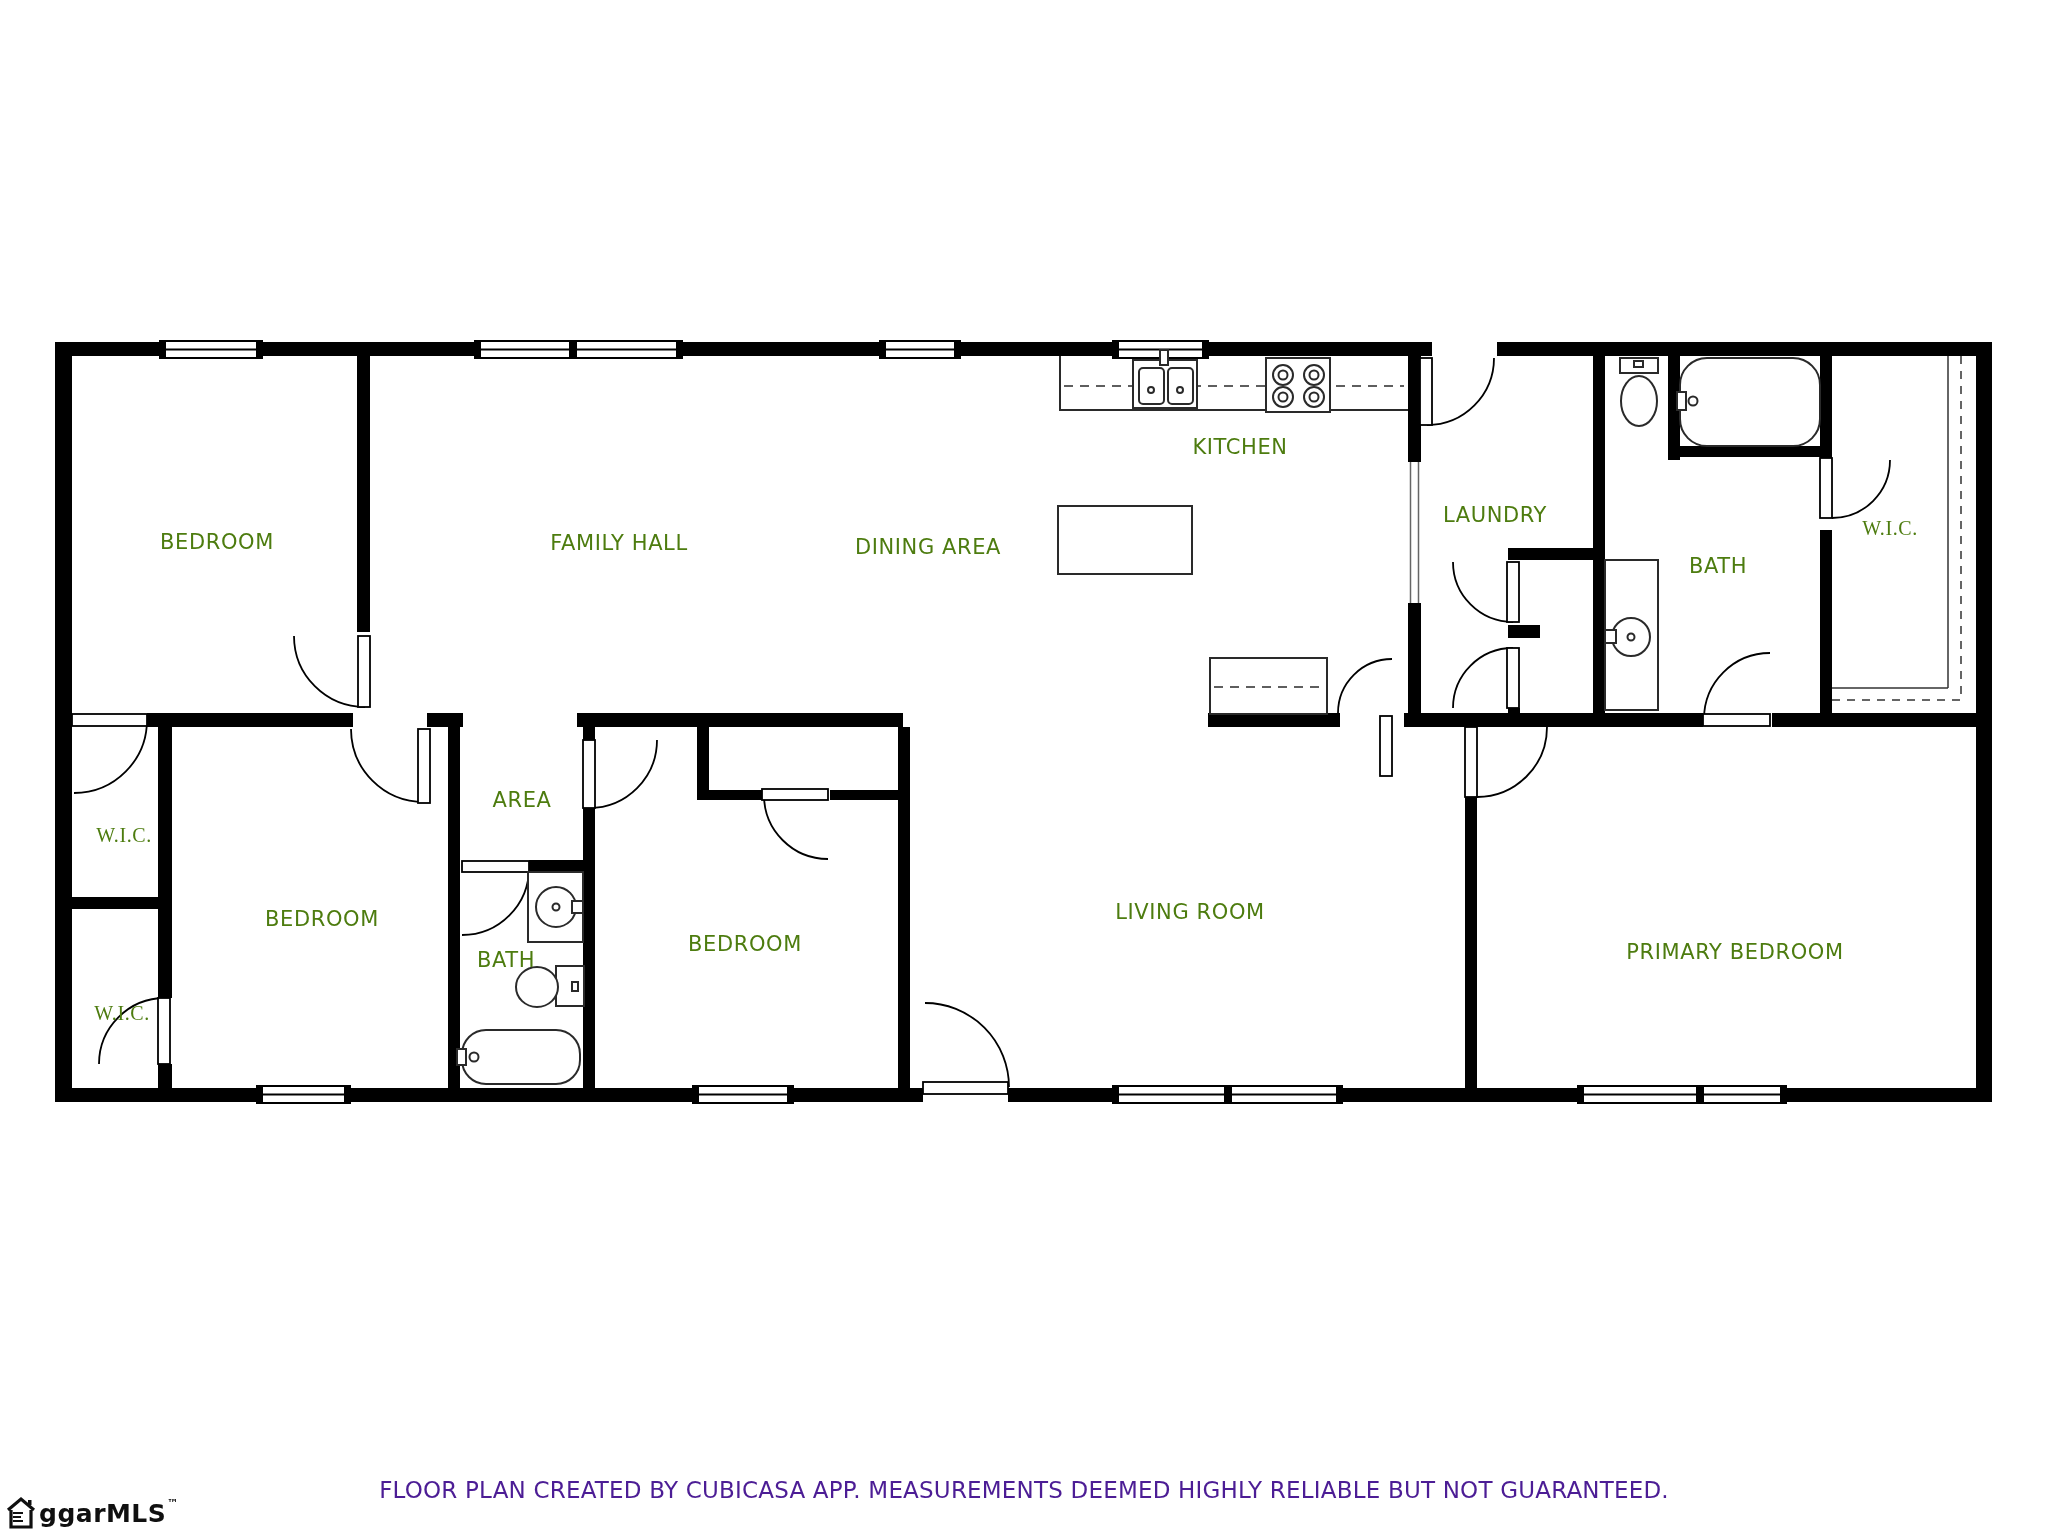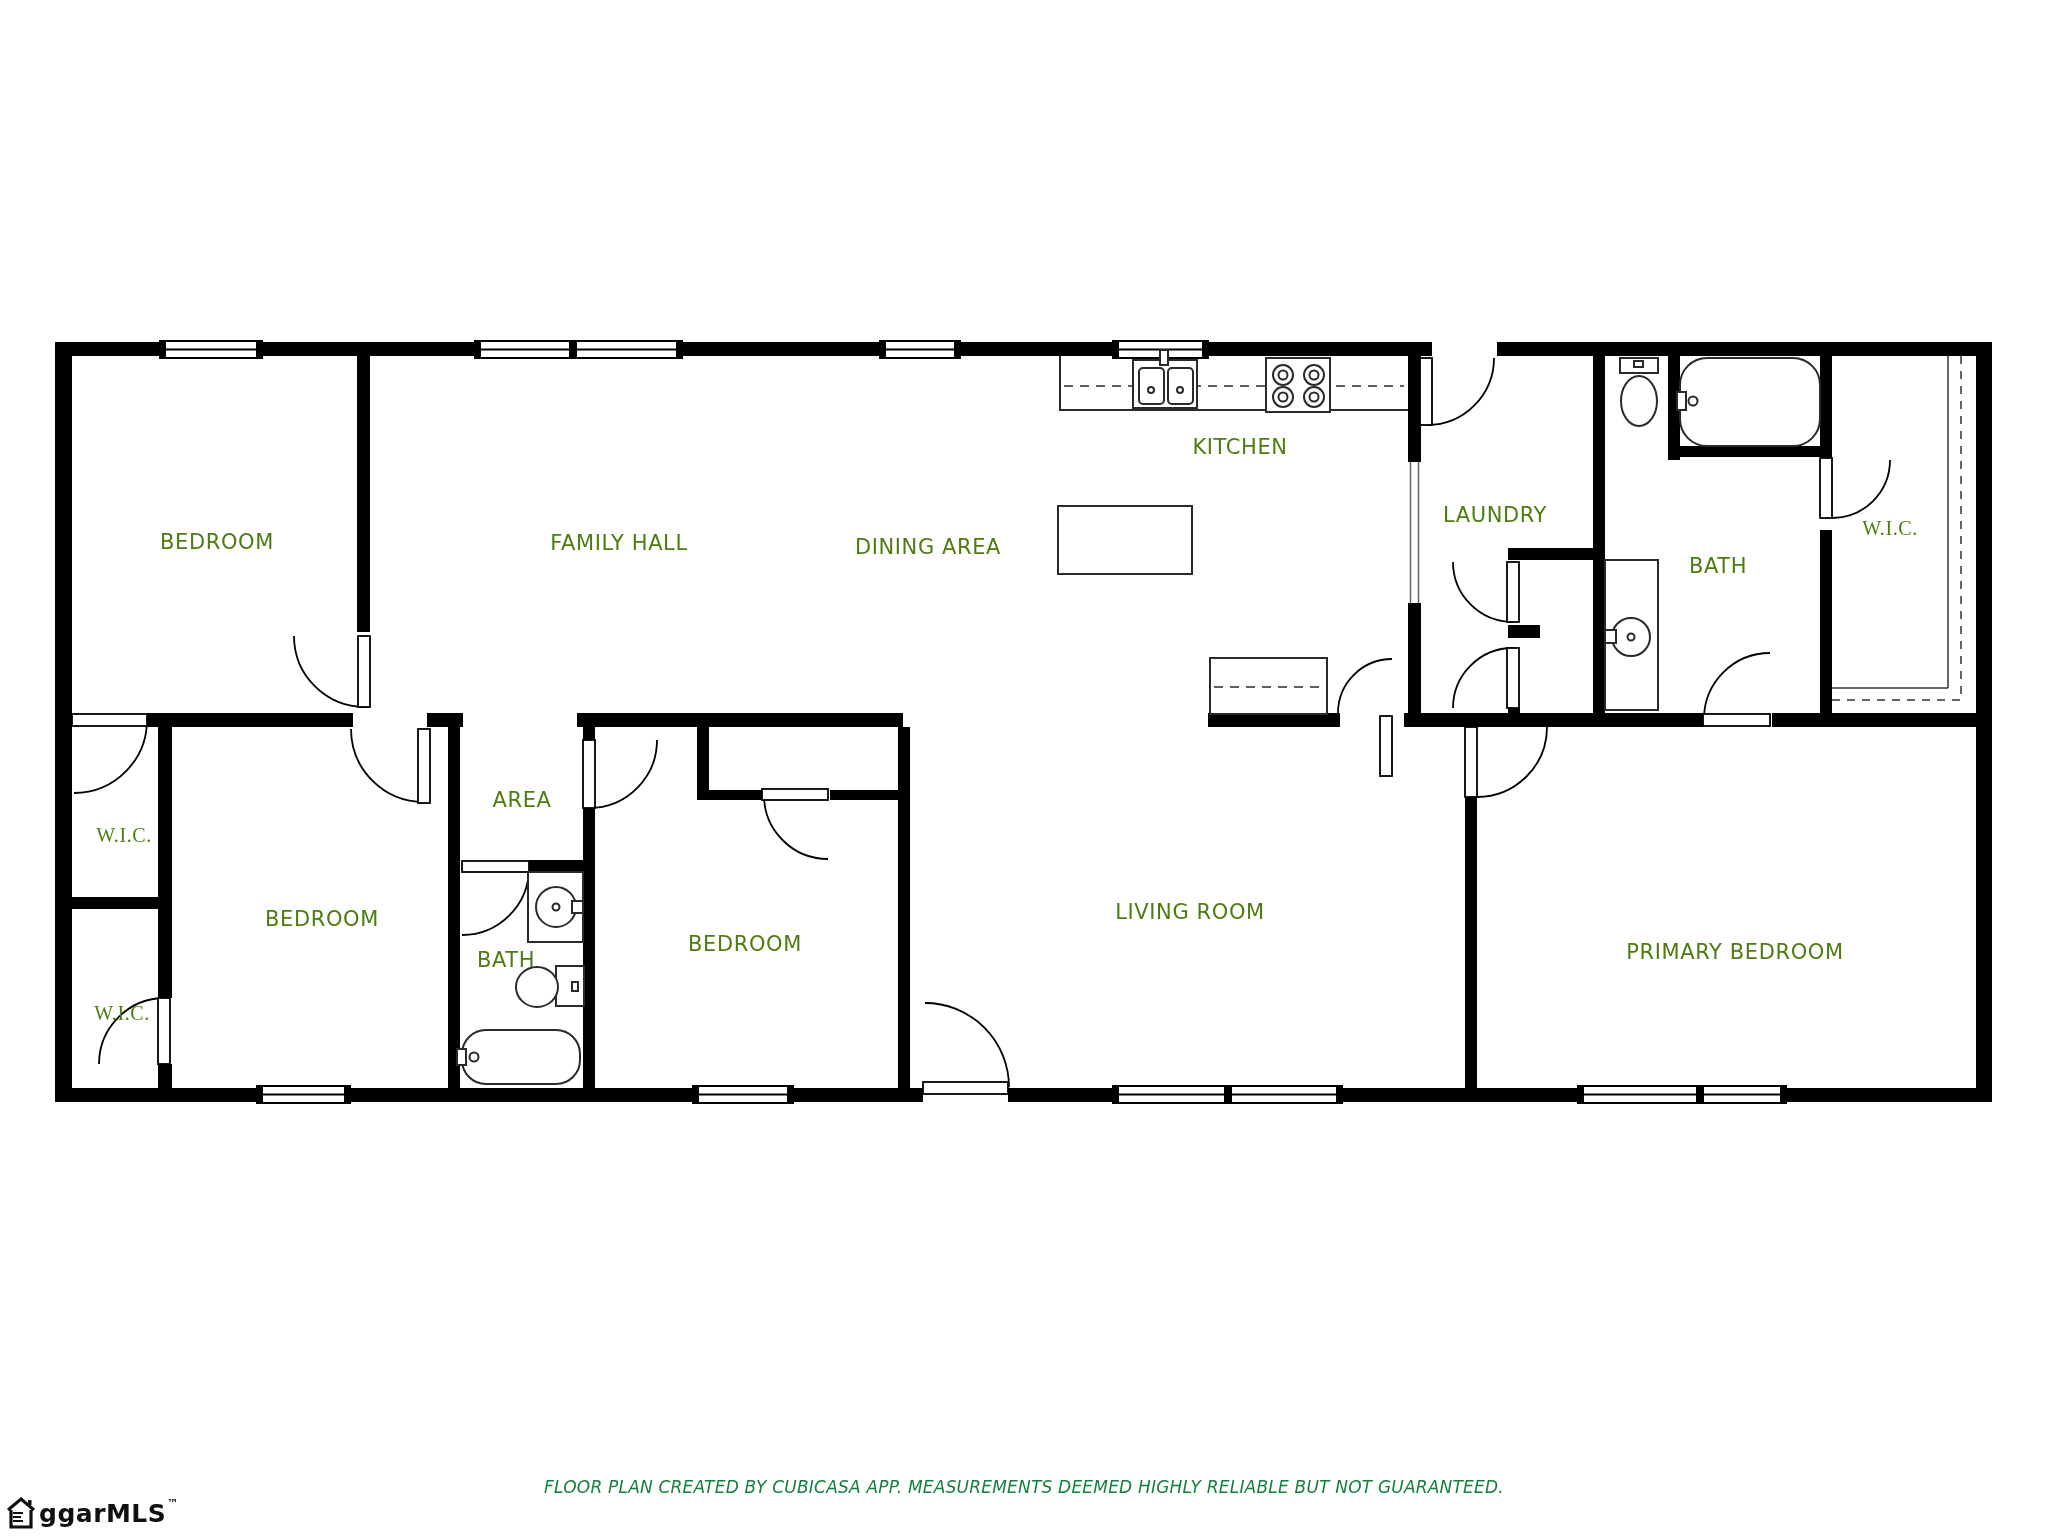--- a/index.html
+++ b/index.html
@@ -2,22 +2,22 @@
 <html><head>
 <meta charset="utf-8">
 <style>
   html,body{margin:0;padding:0;background:#fff;}
   .canvas{position:relative;width:2048px;height:1536px;background:#fff;overflow:hidden;
           font-family:"DejaVu Sans","Liberation Sans",sans-serif;}
   .plan-svg{position:absolute;left:0;top:0;}
   .room-label{position:absolute;transform:translate(-50%,-50%);font-size:21px;color:#4d7c0f;
               letter-spacing:.6px;white-space:nowrap;}
   .room-label.small{font-size:20px;font-family:Liberation Serif, serif;}
-  .footer{position:absolute;left:50%;top:1477px;transform:translateX(-50%);font-size:17px;
-          color:#15803d;letter-spacing:.2px;white-space:nowrap;font-style:italic;}
+  .footer{position:absolute;left:50%;top:1477px;transform:translateX(-50%);font-size:23px;
+          color:#4c1d95;letter-spacing:.2px;white-space:nowrap;}
   .logo{position:absolute;left:4px;top:1496px;display:flex;align-items:center;color:#101010;}
   .logo-text{font-size:25px;font-weight:600;letter-spacing:.5px;line-height:1;}
   .logo-tm{font-size:11px;font-weight:600;margin-left:1px;line-height:1;transform:translateY(-10px);}
 </style>
 </head>
 <body>
 
 <div class="canvas">
 
 <svg class="plan-svg" width="2048" height="1536" viewBox="0 0 2048 1536">

